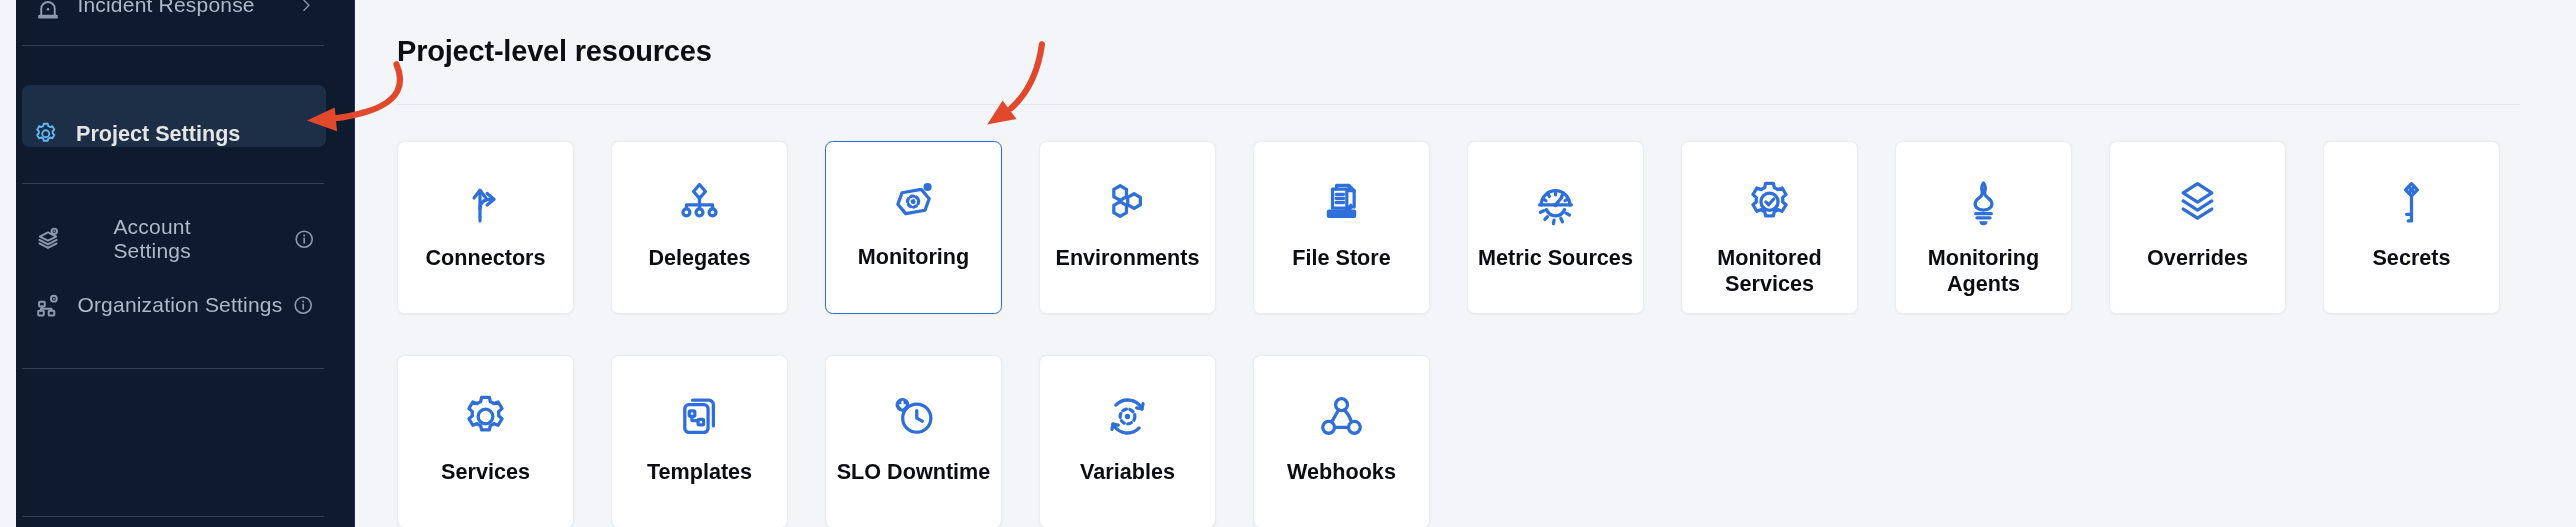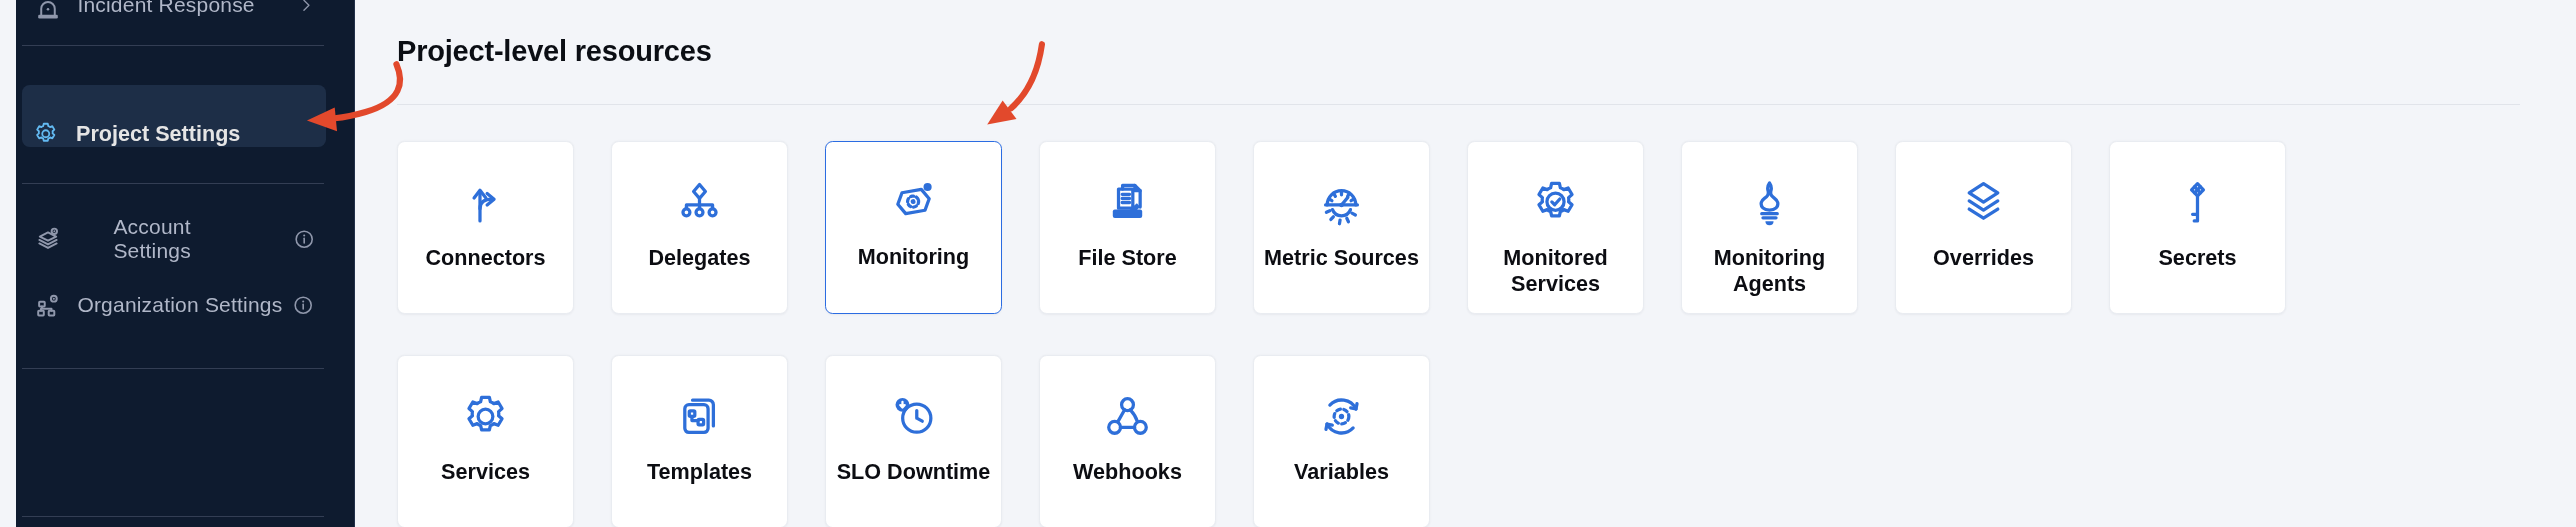--- a/index.html
+++ b/index.html
@@ -190,20 +190,30 @@
             <polygon class="ic-stroke" points="4.2,12 7.2,6.8 16.8,6.8 19.8,12 16.8,17.2 7.2,17.2"></polygon>
             <circle class="ic-fill" cx="11.8" cy="12" r="1.2"></circle>
             <circle class="ic-stroke" cx="11.8" cy="12" r="2.7" stroke-dasharray="1.5 1.4"></circle>
           </g>
           <circle class="ic-fill" cx="18.9" cy="4.9" r="2"></circle>
         </svg>
       </span>
       <span class="card-label">Monitoring</span>
     </div>
 
+    <div class="card">
+      <span class="card-icon">
+        <svg viewBox="0 0 24 24">
+          <path class="ic-stroke" d="M8.4 3.8l3.1 1.8v3.6L8.4 11 5.3 9.2V5.6z"></path>
+          <path class="ic-stroke" d="M15.2 7.7l3.1 1.8v3.6l-3.1 1.8-3.1-1.8V9.5z"></path>
+          <path class="ic-stroke" d="M8.4 11.6l3.1 1.8V17l-3.1 1.8L5.3 17v-3.6z"></path>
+        </svg>
+      </span>
+      <span class="card-label">Environments</span>
+    </div>
 
     <div class="card">
       <span class="card-icon">
         <svg viewBox="0 0 24 24">
           <path class="ic-stroke" d="M9.6 5.4V3.6h6l2.6 2.6v8"></path>
           <path class="ic-stroke" d="M15.6 3.6v2.6h2.6"></path>
           <rect class="ic-stroke" x="7.6" y="5.4" width="7" height="9.4"></rect>
           <path class="ic-stroke" d="M9.4 8h3.6M9.4 10h3.6M9.4 12h3.6"></path>
           <path class="ic-fill" d="M13 15.4l3.6-3 1.6 1.7-2.4 2.4z"></path>
           <rect class="ic-fill" x="4.8" y="15.4" width="14.4" height="4.2" rx="1"></rect>
@@ -305,43 +315,43 @@
           <circle class="ic-fill" cx="6.6" cy="6.3" r="3.4"></circle>
           <path d="M6.6 4.8v2.7M5.5 6.4l1.1 1.2 1.1-1.2" fill="none" stroke="#ffffff" stroke-width="1.1" stroke-linecap="round" stroke-linejoin="round"></path>
         </svg>
       </span>
       <span class="card-label">SLO Downtime</span>
     </div>
 
     <div class="card">
       <span class="card-icon">
         <svg viewBox="0 0 24 24">
+          <circle class="ic-fill" cx="12" cy="12" r="1.3"></circle>
+          <circle class="ic-stroke" cx="12" cy="12" r="3.6" stroke-dasharray="1.9 1.7"></circle>
+          <path class="ic-stroke" d="M6.3 6.4A7.9 7.9 0 0 1 19.1 8.3"></path>
+          <path class="ic-stroke" d="M19.1 8.3l.5-2.6M19.1 8.3l-2.6-.5"></path>
+          <path class="ic-stroke" d="M17.7 17.6A7.9 7.9 0 0 1 4.9 15.7"></path>
+          <path class="ic-stroke" d="M4.9 15.7l-.5 2.6M4.9 15.7l2.6.5"></path>
+        </svg>
+      </span>
+      <span class="card-label">Variables</span>
+    </div>
+
+    <div class="card">
+      <span class="card-icon">
+        <svg viewBox="0 0 24 24">
           <circle class="ic-stroke" cx="12" cy="6.2" r="2.9"></circle>
           <circle class="ic-stroke" cx="5.7" cy="17.3" r="2.9"></circle>
           <circle class="ic-stroke" cx="18.3" cy="17.3" r="2.9"></circle>
           <path class="ic-stroke" d="M10.6 8.7l-3.3 5.8"></path>
           <path class="ic-stroke" d="M13.4 8.7c1.6 1.7 2.8 3.5 3.4 5.7"></path>
           <path class="ic-stroke" d="M8.6 17.3h6.8"></path>
         </svg>
       </span>
       <span class="card-label">Webhooks</span>
-    </div>
-
-    <div class="card">
-      <span class="card-icon">
-        <svg viewBox="0 0 24 24">
-          <circle class="ic-fill" cx="12" cy="12" r="1.3"></circle>
-          <circle class="ic-stroke" cx="12" cy="12" r="3.6" stroke-dasharray="1.9 1.7"></circle>
-          <path class="ic-stroke" d="M6.3 6.4A7.9 7.9 0 0 1 19.1 8.3"></path>
-          <path class="ic-stroke" d="M19.1 8.3l.5-2.6M19.1 8.3l-2.6-.5"></path>
-          <path class="ic-stroke" d="M17.7 17.6A7.9 7.9 0 0 1 4.9 15.7"></path>
-          <path class="ic-stroke" d="M4.9 15.7l-.5 2.6M4.9 15.7l2.6.5"></path>
-        </svg>
-      </span>
-      <span class="card-label">Variables</span>
     </div>
   </div>
 </div>
 
 <svg class="annot" viewBox="0 0 3340 684">
   <g>
     <path d="M514 83 C524 106 521 131 474 145 C457 150 445 152 434 153" fill="none" stroke="#e2492c" stroke-width="8" stroke-linecap="round"></path>
     <polygon points="398,156 434,139 437,170" fill="#e2492c"></polygon>
   </g>
   <g>

